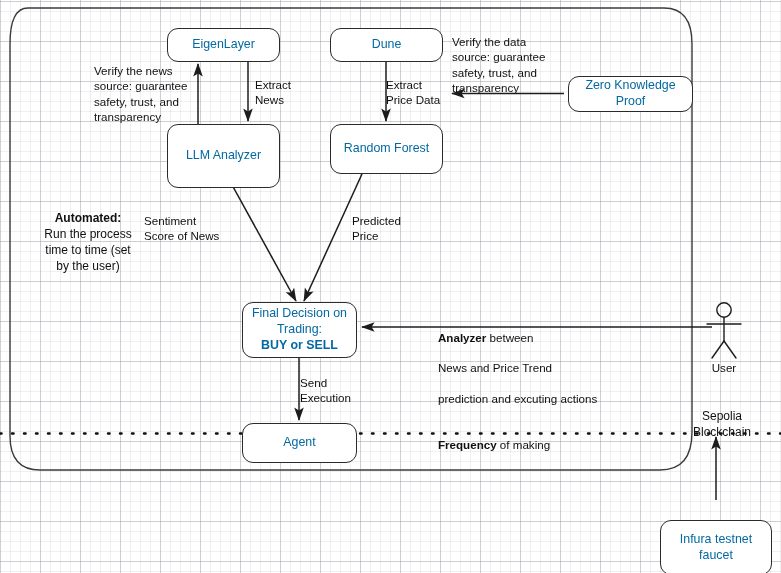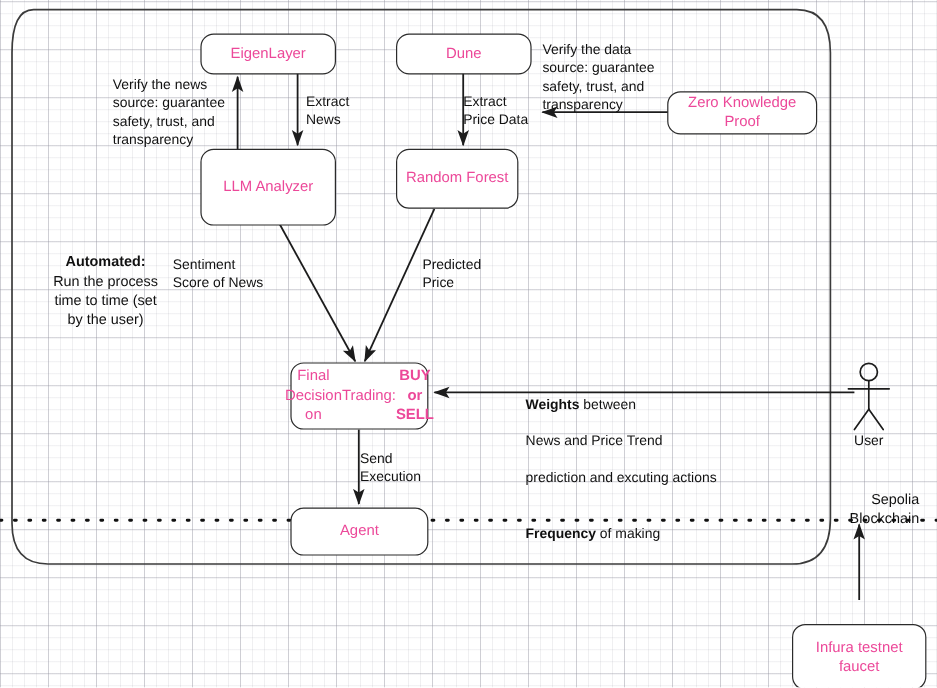--- a/index.html
+++ b/index.html
@@ -36,21 +36,21 @@
     position: absolute;
     box-sizing: border-box;
     border: 1.4px solid #2b2b2b;
     border-radius: 11px;
     background: #ffffff;
     display: flex;
     align-items: center;
     justify-content: center;
     text-align: center;
     font-size: 12.4px;
-    color: #ec4899;
+    color: #0369a1;
     line-height: 1.28;
     z-index: 3;
   }
   .node-inner { padding: 0 6px; }
   .edge-label {
     position: absolute;
     font-size: 11.6px;
     color: #101010;
     line-height: 1.32;
     text-align: left;
@@ -126,33 +126,33 @@
   </svg>
 
   <div class="node" style="left:167px; top:28px; width:113px; height:34px;">
     <span class="node-inner">EigenLayer</span>
   </div>
 
   <div class="node" style="left:330px; top:28px; width:113px; height:34px;">
     <span class="node-inner">Dune</span>
   </div>
 
-  <div class="node" style="left:556px; top:76px; width:125px; height:36px;">
+  <div class="node" style="left:568px; top:76px; width:125px; height:36px;">
     <span class="node-inner">Zero Knowledge Proof</span>
   </div>
 
   <div class="node" style="left:167px; top:124px; width:113px; height:64px;">
     <span class="node-inner">LLM Analyzer</span>
   </div>
 
-  <div class="node" style="left:330px; top:124px; width:102px; height:50px;text-align:right;">
+  <div class="node" style="left:330px; top:124px; width:113px; height:50px;text-align:right;">
     <span class="node-inner">Random Forest</span>
   </div>
 
-  <div class="node" style="left:242px; top:302px; width:115px; height:56px; flex-direction:row; justify-content:center;">
+  <div class="node" style="left:242px; top:302px; width:115px; height:56px; flex-direction:column; justify-content:center;">
     <span>Final Decision on</span>
     <span>Trading:</span>
     <span class="bold">BUY or SELL</span>
   </div>
 
   <div class="node" style="left:242px; top:423px; width:115px; height:40px;">
     <span class="node-inner">Agent</span>
   </div>
 
   <div class="node" style="left:660px; top:520px; width:112px; height:55px;">
@@ -179,34 +179,34 @@
 Score of News</div>
 
   <div class="edge-label" style="left:352px; top:213px; width:76px;">Predicted
 Price</div>
 
   <div class="edge-label" style="left:300px; top:375px; width:60px;">Send
 Execution</div>
 
   <div class="edge-label" style="left:438px; top:299px; width:246px;">
     <div>
-      <span class="bold">Weights</span><span> between</span>
+      <span class="bold">Analyzer</span><span> between</span>
     </div>
     <div>News and Price Trend</div>
     <div>prediction and excuting actions</div>
     <div>
       <span class="bold">Frequency</span><span> of making</span>
     </div>
   </div>
 
   <div class="zone-label" style="left:18px; top:211px; width:140px;">
     <div class="bold">Automated:</div>
     <div style="white-space:pre-line;">Run the process
 time to time (set
 by the user)</div>
   </div>
 
-  <div class="zone-label" style="left:678px; top:409px; width:88px; white-space:pre-line;text-align:right;">Sepolia
+  <div class="zone-label" style="left:678px; top:409px; width:88px; white-space:pre-line;">Sepolia
 Blockchain</div>
 
   <div class="actor-label" style="left:694px; top:361px; width:60px;">User</div>
 
 </div>
 
 </body></html>

